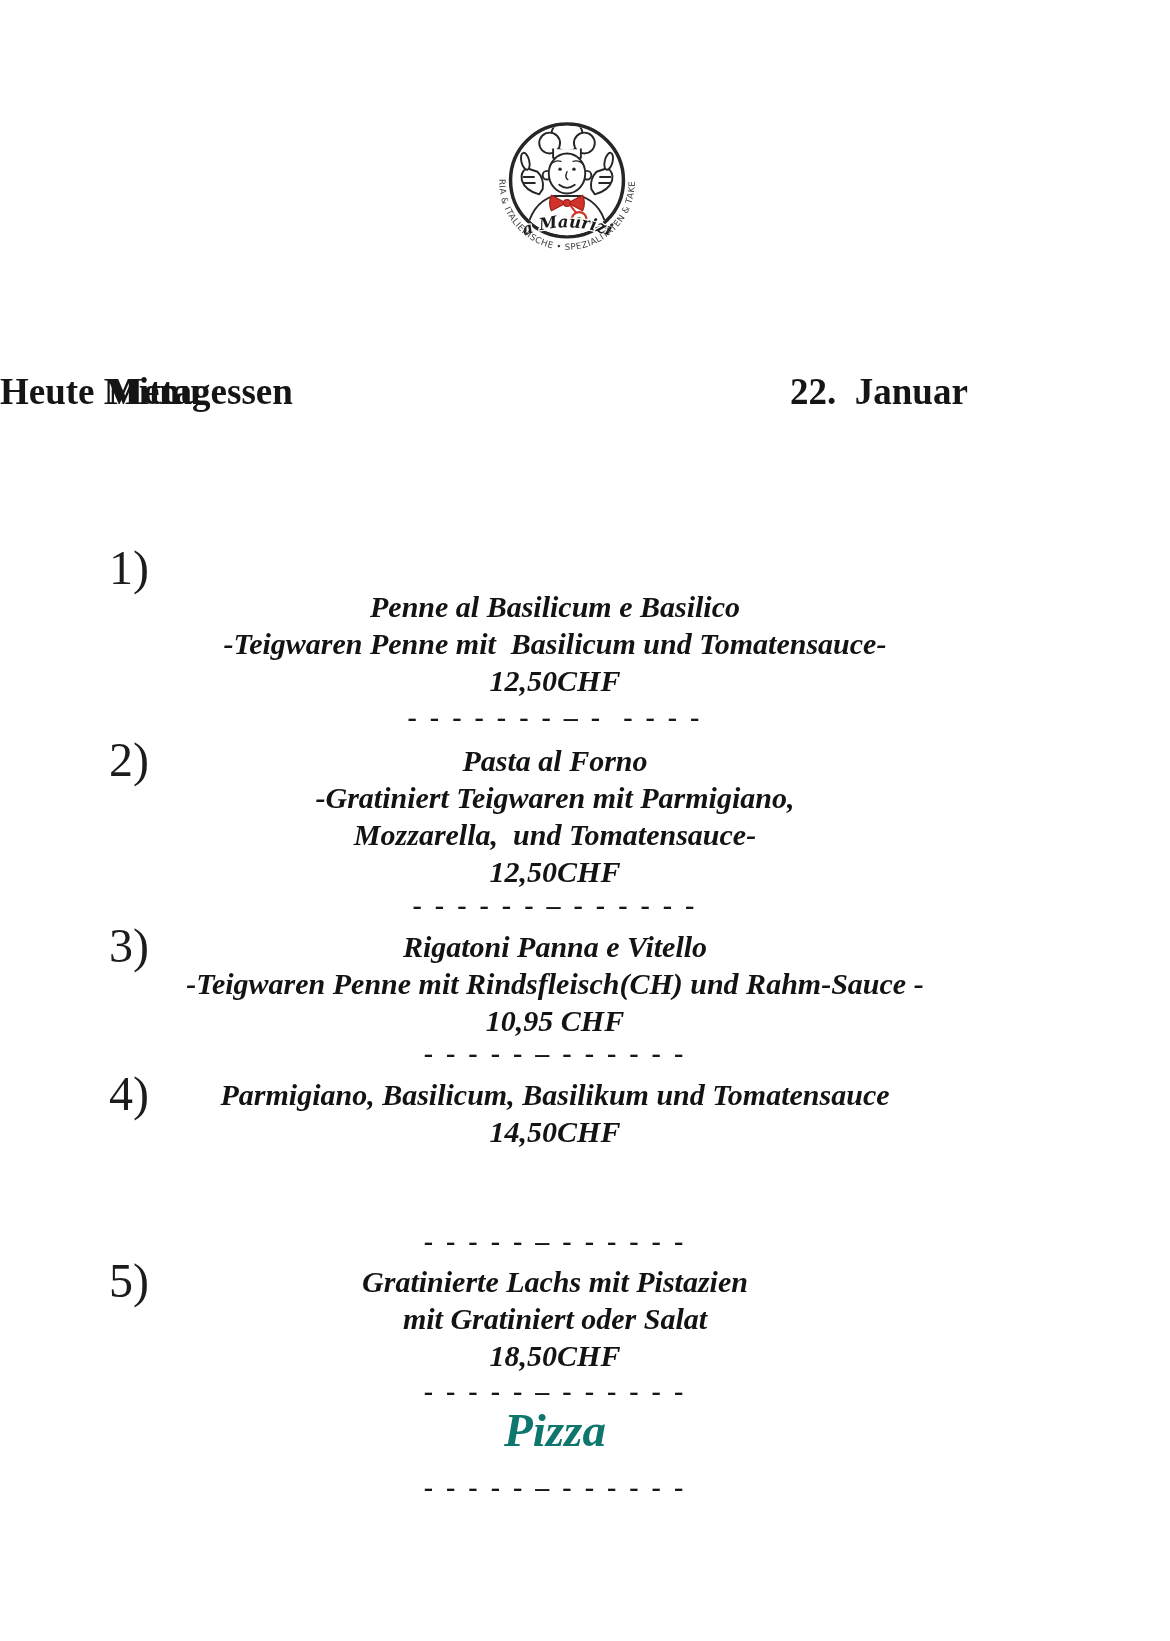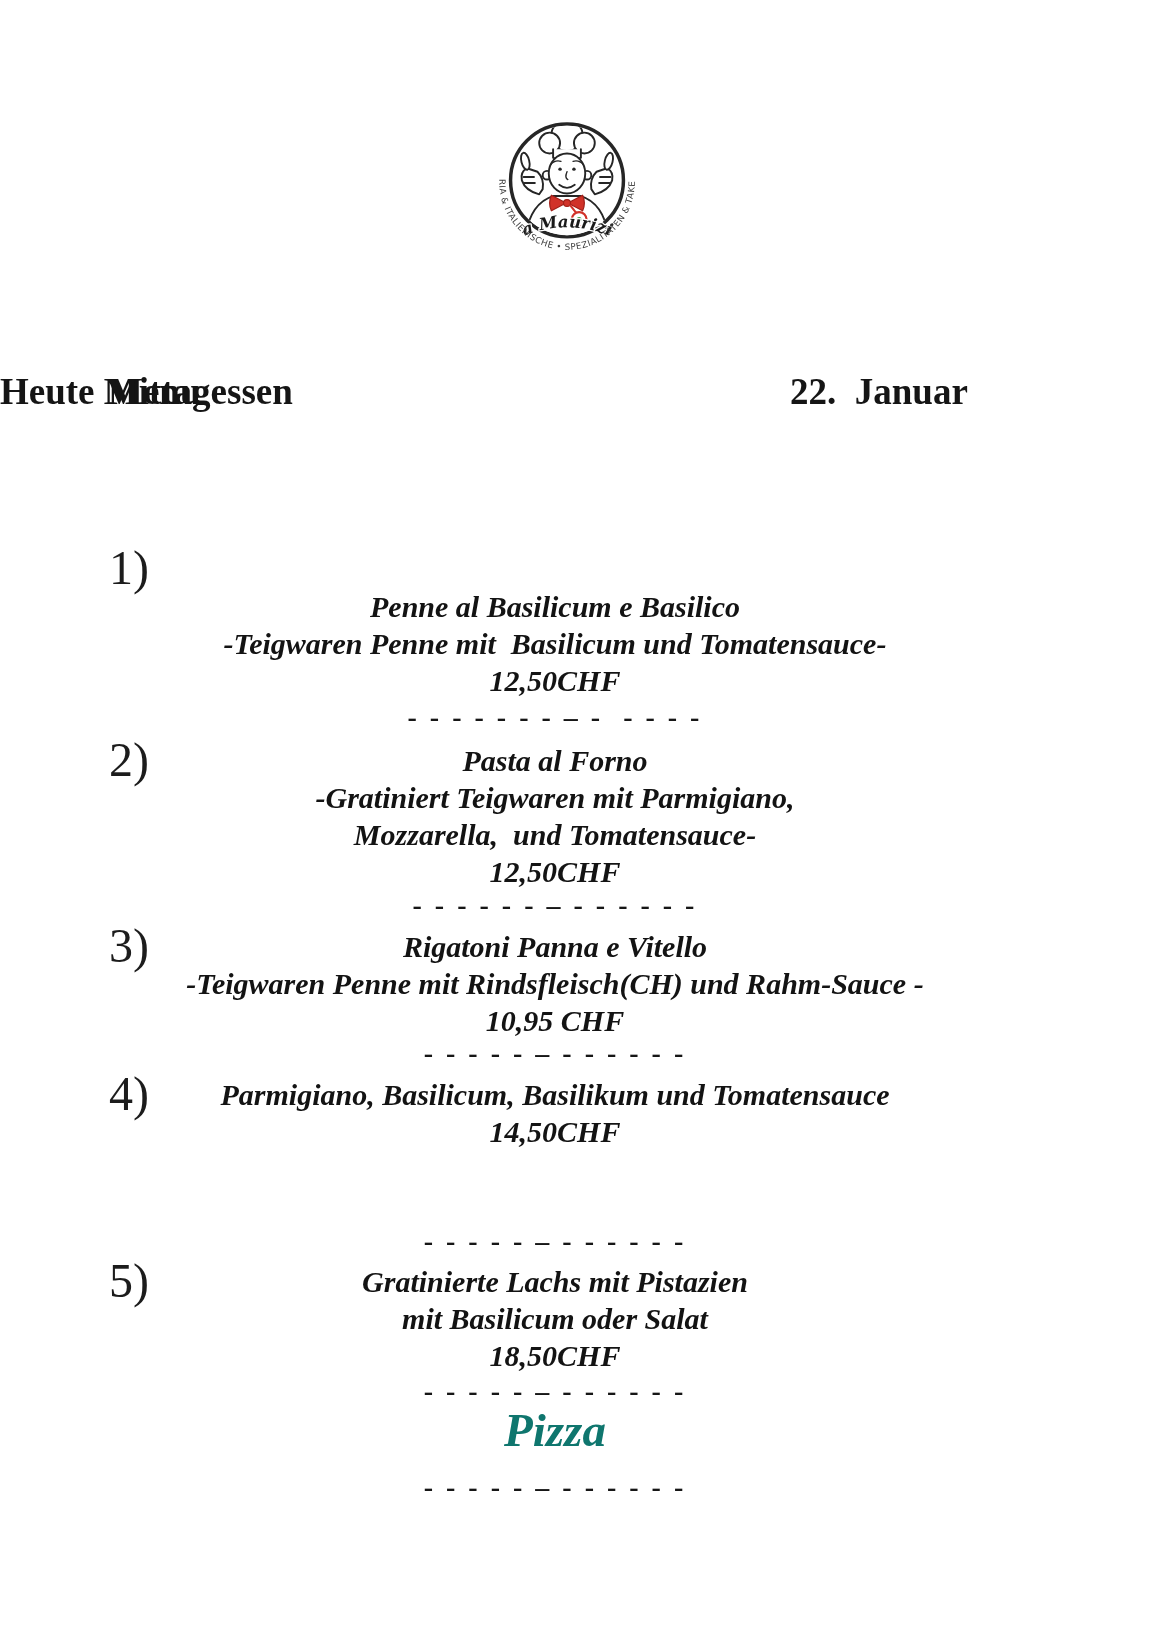--- a/index.html
+++ b/index.html
@@ -164,21 +164,21 @@
   <div class="item" style="top:1076px">
     <span class="num">4)</span>
     <div class="line">Parmigiano, Basilicum, Basilikum und Tomatensauce</div>
     <div class="line">14,50CHF</div>
   </div>
   <div class="sep" style="top:1226px">- - - - - – - - - - - -</div>
 
   <div class="item" style="top:1263px">
     <span class="num">5)</span>
     <div class="line">Gratinierte Lachs mit Pistazien</div>
-    <div class="line">mit Basilicum oder Salat</div>
+    <div class="line">mit Gratiniert oder Salat</div>
     <div class="line">18,50CHF</div>
   </div>
   <div class="sep" style="top:1376px">- - - - - – - - - - - -</div>
 
   <div class="section-heading" style="top:1405px">Pizza</div>
   <div class="sep" style="top:1472px">- - - - - – - - - - - -</div>
 
 </div>
 
 </body></html>

